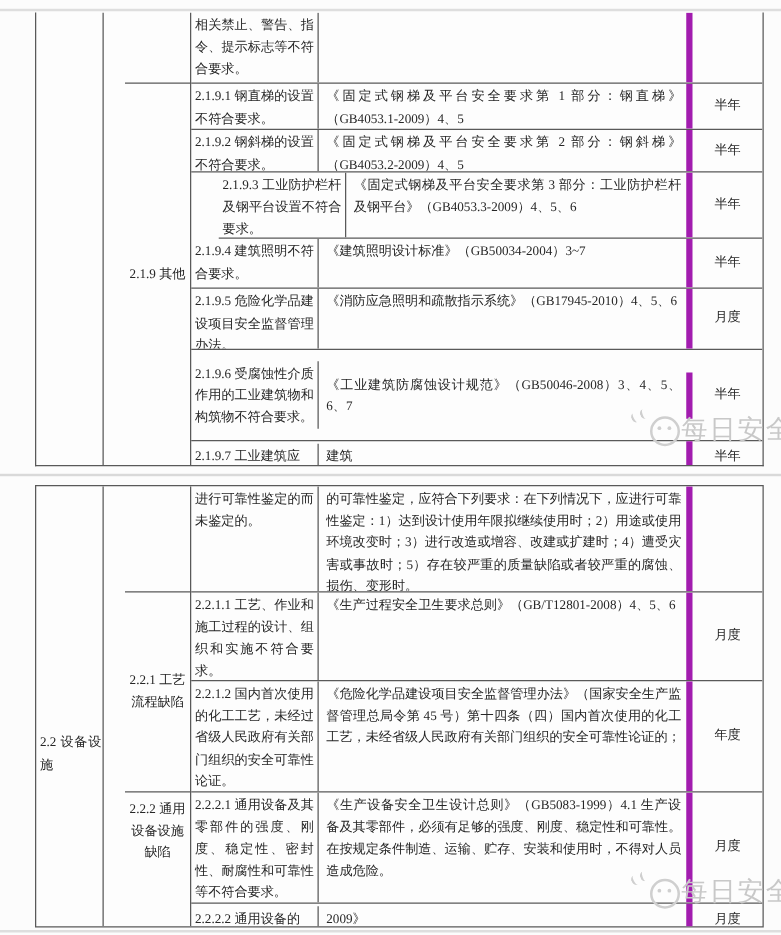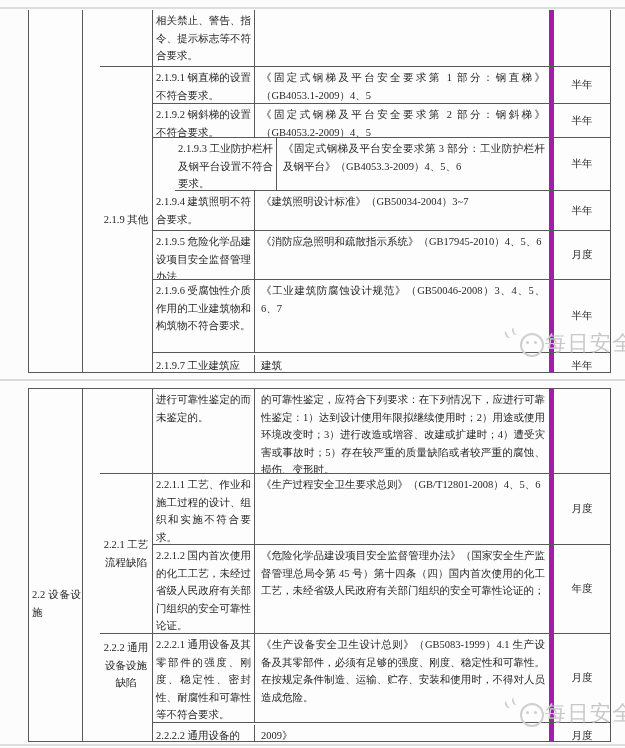--- a/index.html
+++ b/index.html
@@ -92,21 +92,21 @@
       <div class="trow" style="height:40px;">
         <div class="cell desc">2.1.9.4 建筑照明不符合要求。</div>
         <div class="cell std">《建筑照明设计标准》（GB50034-2004）3~7</div>
         <div class="cell freq">半年</div>
       </div>
       <div class="trow" style="height:49px;">
         <div class="cell desc">2.1.9.5 危险化学品建设项目安全监督管理办法。</div>
         <div class="cell std">《消防应急照明和疏散指示系统》（GB17945-2010）4、5、6</div>
         <div class="cell freq">月度</div>
       </div>
-      <div class="trow" style="height:73px;">
+      <div class="trow" style="height:73px;align-items:center;">
         <div class="cell desc">2.1.9.6 受腐蚀性介质作用的工业建筑物和构筑物不符合要求。</div>
         <div class="cell std">《工业建筑防腐蚀设计规范》（GB50046-2008）3、4、5、6、7</div>
         <div class="cell freq">半年</div>
       </div>
       <div class="trow" style="height:21px;">
         <div class="cell desc">2.1.9.7 工业建筑应</div>
         <div class="cell std">《工业建筑可靠性鉴定标准》（GB50144-2008）3.1.1：工业建筑</div>
         <div class="cell freq">半年</div>
       </div>
     </div>

